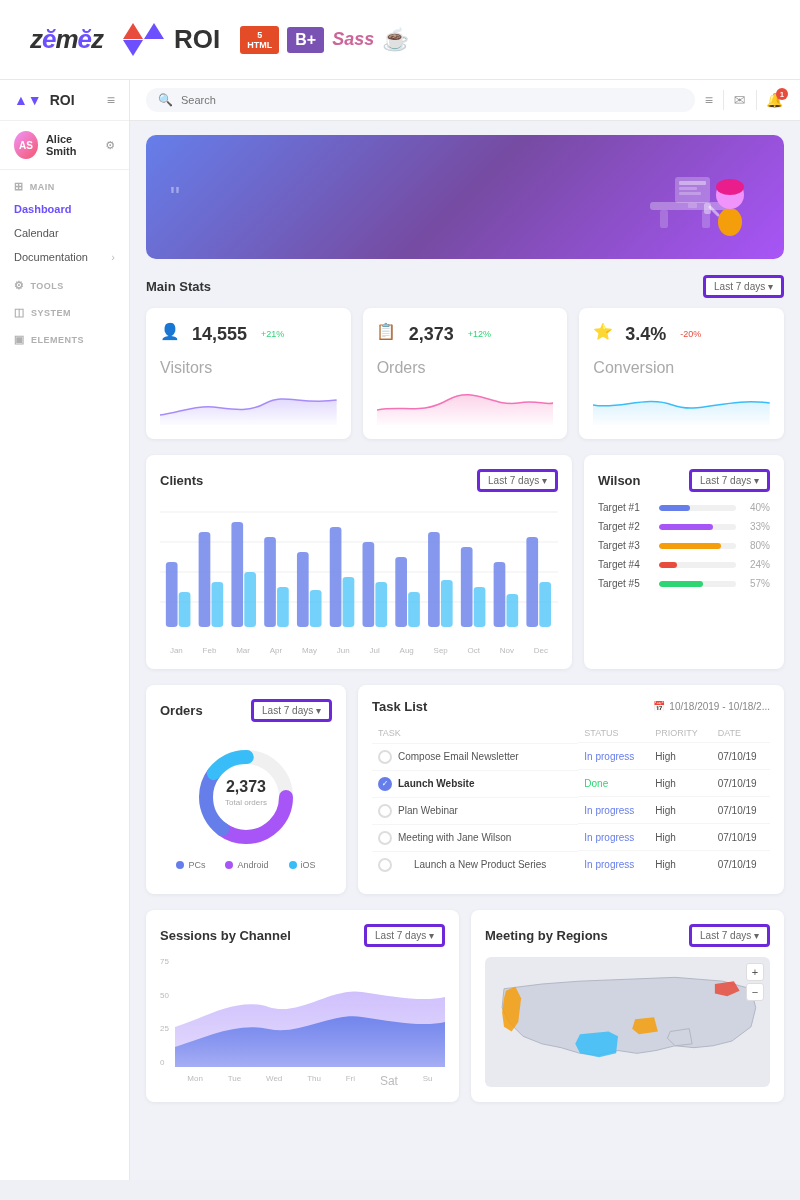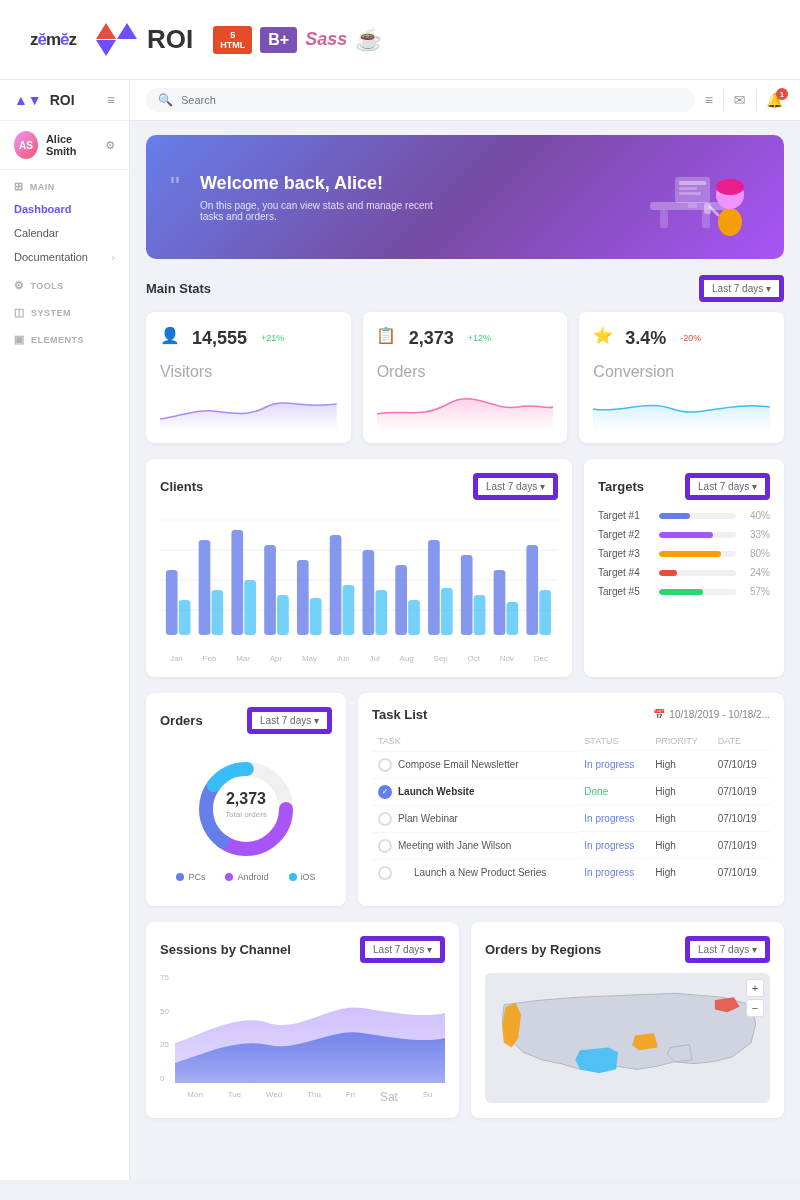--- a/index.html
+++ b/index.html
@@ -9,21 +9,21 @@
     .top-bar {
       background: #fff;
       display: flex;
       align-items: center;
       justify-content: space-between;
       padding: 10px 30px;
       border-bottom: 1px solid #e8e8e8;
       height: 80px;
     }
     .top-bar-left { display: flex; align-items: center; gap: 20px; }
-    .logo-zemes { font-size: 17px; font-weight: 900; color: #333; letter-spacing: -1px; }
+    .logo-zemes { font-size: 26px; font-weight: 900; color: #333; letter-spacing: -1px; font-style: italic; }
     .logo-zemes span { color: #6c4fff; }
     .logo-roi { display: flex; align-items: center; gap: 6px; font-size: 28px; font-weight: 900; color: #333; }
     .tech-badges { display: flex; align-items: center; gap: 8px; }
     .badge-html { background: #e34c26; color: #fff; font-weight: 900; font-size: 13px; padding: 4px 7px; border-radius: 3px; }
     .badge-html span { font-size: 9px; display: block; text-align: center; }
     .badge-b { background: #7952b3; color: #fff; font-weight: 900; font-size: 16px; padding: 4px 8px; border-radius: 3px; }
     .badge-sass { color: #c69; font-size: 18px; font-style: italic; font-weight: 700; }
     .badge-gulp { color: #cf4647; font-size: 18px; }
 
     
@@ -150,21 +150,21 @@
     }
 
     
     .section-header {
       display: flex; align-items: center; justify-content: space-between;
       margin-bottom: 10px;
     }
     .section-title { font-size: 13px; font-weight: 600; color: #333; }
     .section-filter {
       font-size: 10px; color: #666;
-      background: #fff; border: 5px solid #6d28d9;
+      background: #fff; border: 3px solid #6d28d9;
       padding: 3px 8px; border-radius: 4px; cursor: pointer;
     }
 
     
     .stat-cards { display: grid; grid-template-columns: 1fr 1fr 1fr; gap: 12px; margin-bottom: 16px; }
     .stat-card {
       background: #fff; border-radius: 8px; padding: 14px;
       box-shadow: 0 1px 4px rgba(0,0,0,0.06);
     }
     .stat-card-header { display: flex; align-items: center; gap: 8px; margin-bottom: 6px; }
@@ -315,24 +315,20 @@
           <span class="notif-badge">1</span>
         </span>
       </div>
     </div>
 
     <div class="dashboard-content">
 
       <div class="welcome-banner">
         <div class="welcome-left">
           <span class="welcome-quote">"</span>
-          <div class="welcome-text">
-            <h2>Welcome back, Alice!</h2>
-            <p>On this page, you can view stats and manage recent tasks and orders.</p>
-          </div>
         </div>
 
         <div class="welcome-illustration">
           <svg width="130" height="80" viewBox="0 0 130 80">
 
             <rect x="20" y="45" width="80" height="8" rx="3" fill="rgba(255,255,255,0.3)"></rect>
             <rect x="30" y="53" width="8" height="18" rx="2" fill="rgba(255,255,255,0.2)"></rect>
             <rect x="72" y="53" width="8" height="18" rx="2" fill="rgba(255,255,255,0.2)"></rect>
 
             <rect x="45" y="20" width="35" height="26" rx="3" fill="rgba(255,255,255,0.25)"></rect>
@@ -488,21 +484,21 @@
             <span class="bar-label">Aug</span>
             <span class="bar-label">Sep</span>
             <span class="bar-label">Oct</span>
             <span class="bar-label">Nov</span>
             <span class="bar-label">Dec</span>
           </div>
         </div>
 
         <div class="card">
           <div class="section-header">
-            <span class="section-title">Targets</span>
+            <span class="section-title">Wilson</span>
             <span class="section-filter">Last 7 days ▾</span>
           </div>
           <div>
             <div class="target-row">
               <span class="target-label">Target #1</span>
               <div class="target-bar-bg">
                 <div class="target-bar-fill" style="width:40%;background:#667eea"></div>
               </div>
               <span class="target-pct">40%</span>
             </div>
@@ -681,21 +677,21 @@
                 <span style="font-size:8px;color:#bbb">Fri</span>
                 <span style="font-size:12px;color:#bbb">Sat</span>
                 <span style="font-size:8px;color:#bbb">Su</span>
               </div>
             </div>
           </div>
         </div>
 
         <div class="card">
           <div class="section-header">
-            <span class="section-title">Orders by Regions</span>
+            <span class="section-title">Meeting by Regions</span>
             <span class="section-filter">Last 7 days ▾</span>
           </div>
           <div class="map-container" style="position:relative;height:130px;background:#e8eaf0;border-radius:6px;overflow:hidden">
             
             <svg width="100%" height="130" viewBox="0 0 300 130">
 
               <path d="M20,30 L60,25 L100,22 L150,20 L200,18 L250,22 L280,30 L285,50 L280,70 L260,85 L240,90 L220,92 L200,90 L180,95 L160,98 L140,95 L120,100 L100,98 L80,92 L60,88 L40,80 L25,65 L18,50 Z" fill="#d0d4e0" stroke="#b0b4c0" stroke-width="1"></path>
 
               <path d="M22,32 L32,28 L38,40 L35,65 L28,75 L20,70 L18,55 L20,40 Z" fill="#f59e0b" opacity="0.85"></path>
 

